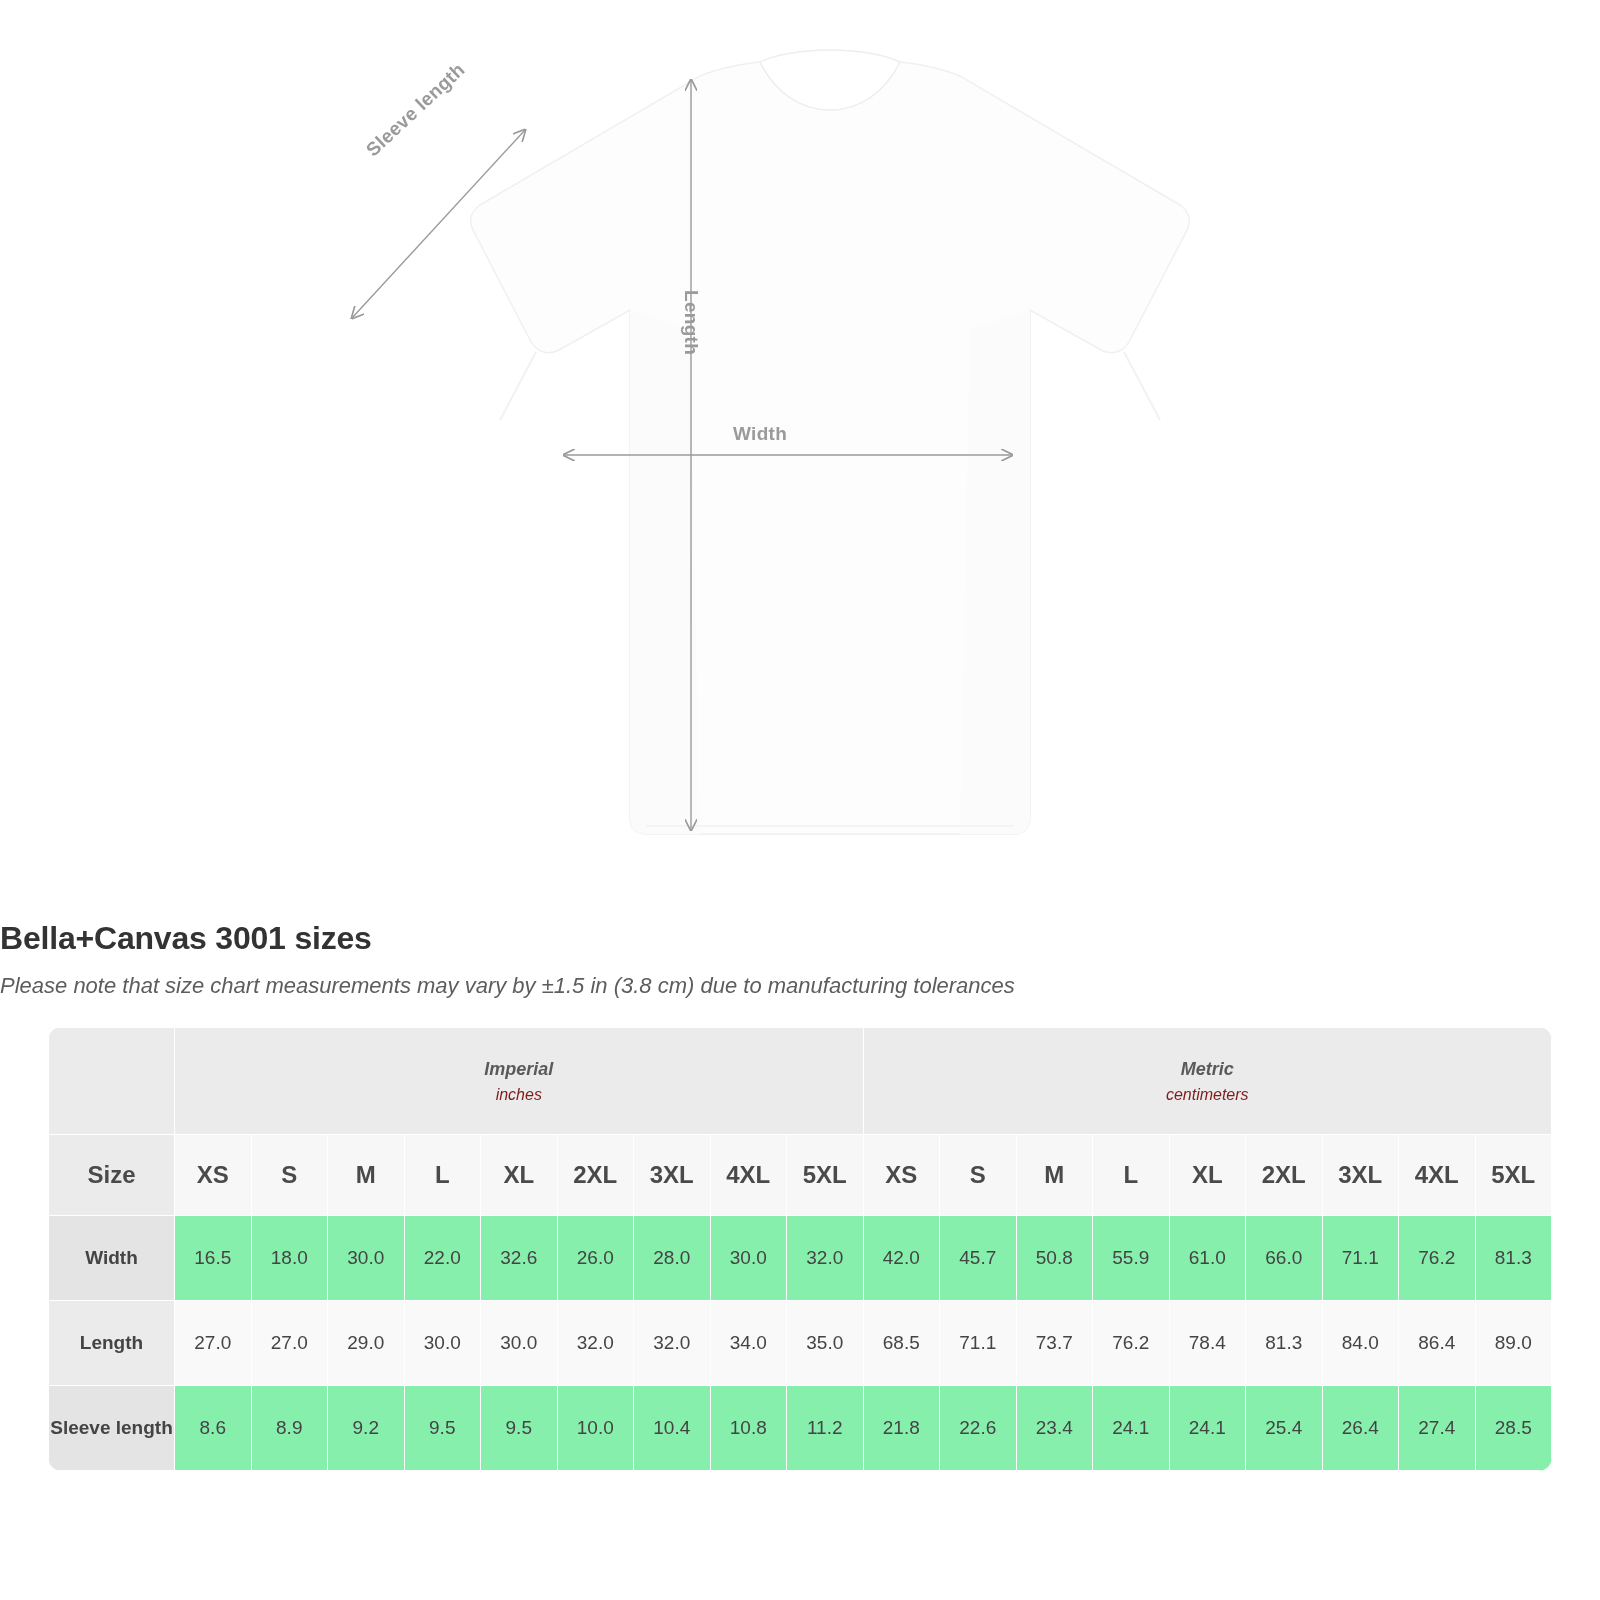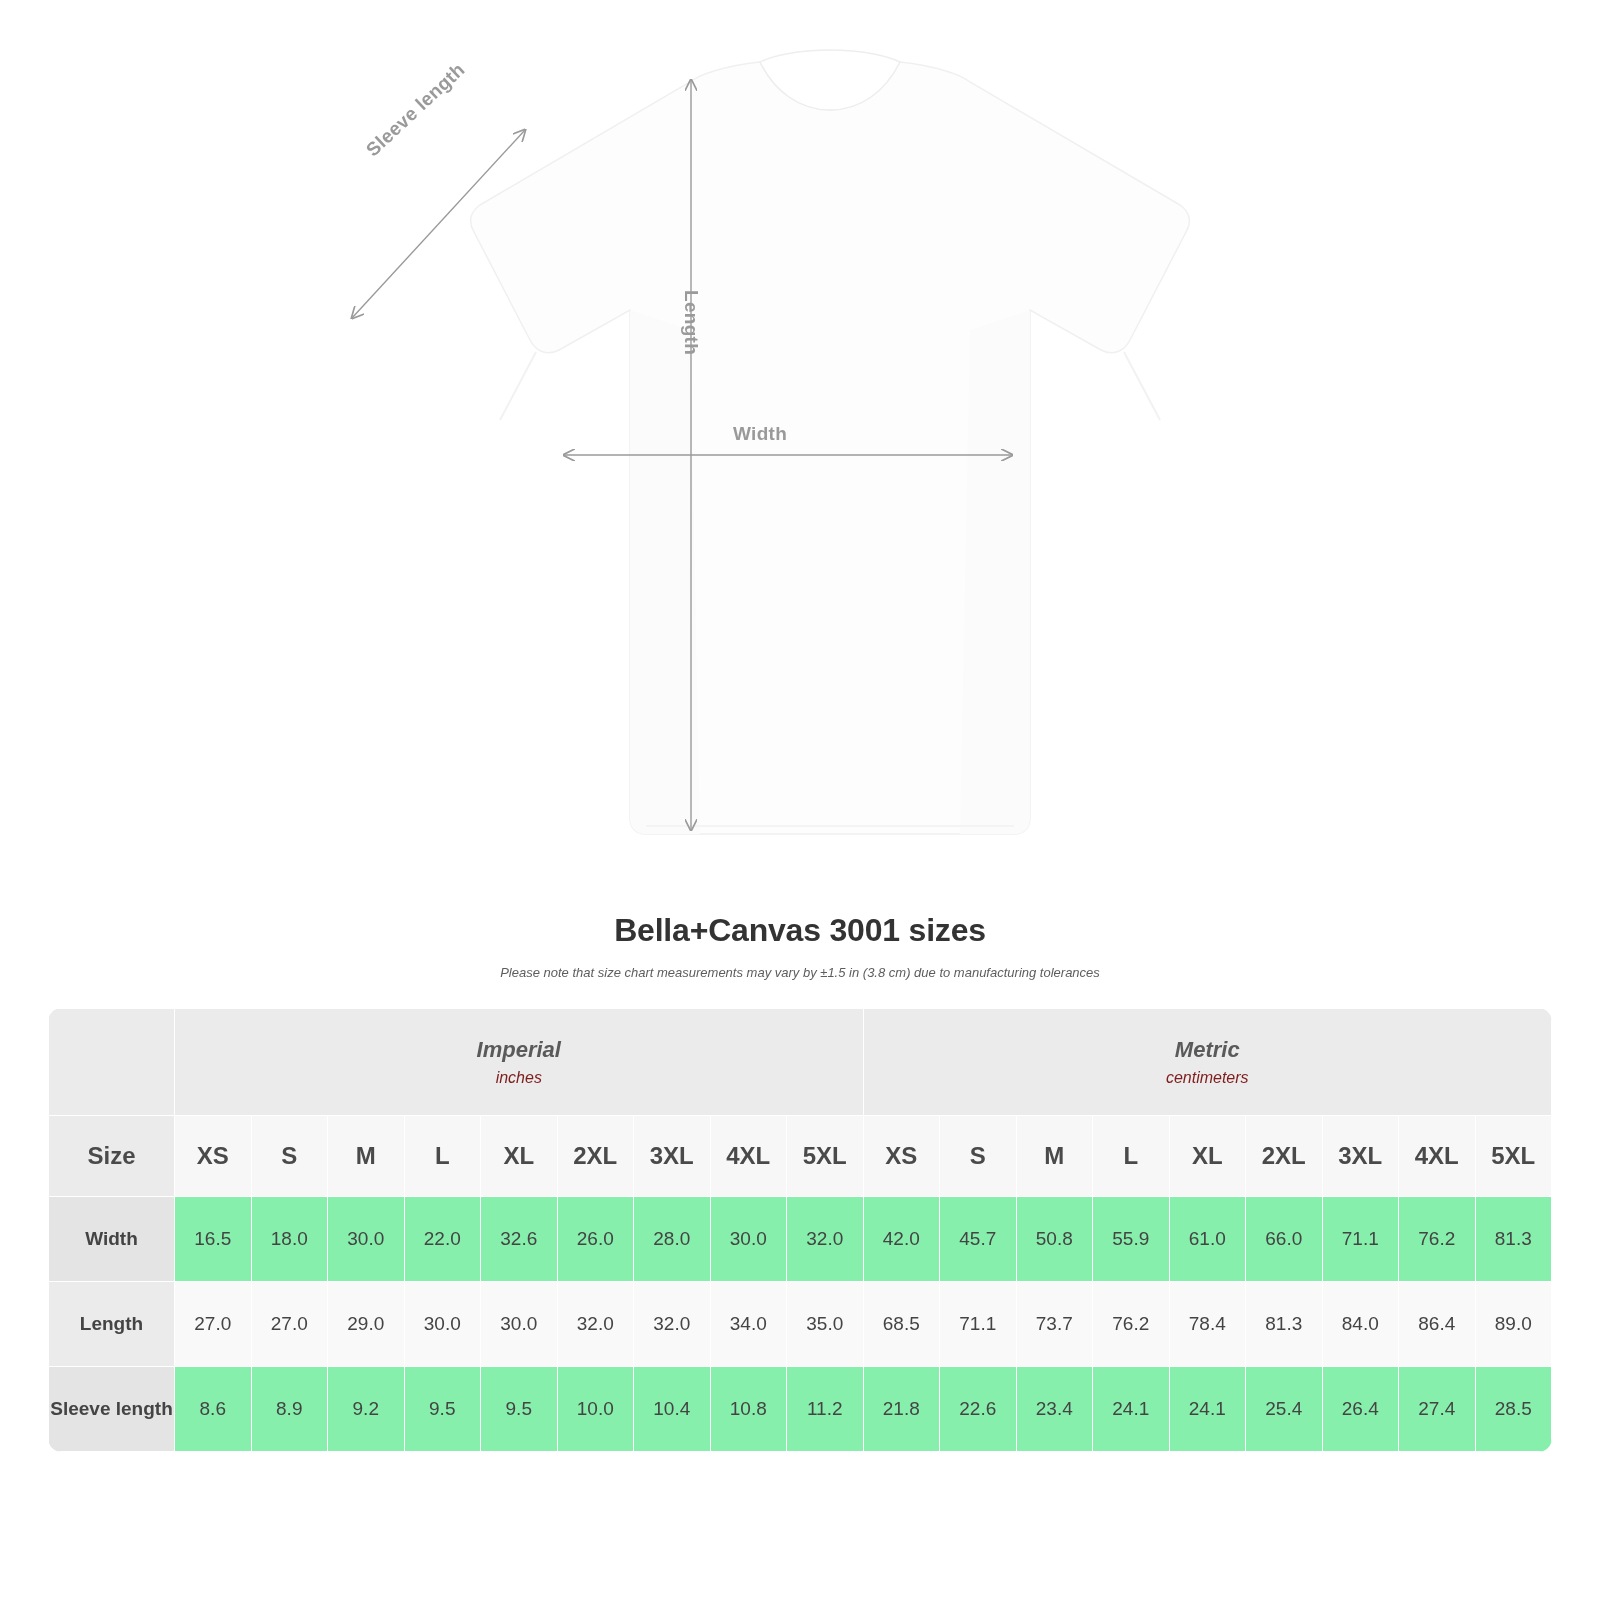--- a/index.html
+++ b/index.html
@@ -46,32 +46,32 @@
     transform: rotate(90deg);
     transform-origin: left top;
   }
   .label-width {
     left: 733px;
     top: 423px;
   }
 
   
   .title-block {
-    text-align: center;
-    margin-top: 12px;
+    text-align: left;
+    margin-top: 20px;
   }
   .chart-title {
     font-size: 32px;
     font-weight: bold;
     color: #333333;
     letter-spacing: -0.2px;
   }
   .chart-note {
     margin-top: 16px;
-    font-size: 13px;
+    font-size: 22px;
     font-style: italic;
     color: #5d5d5d;
   }
 
   
   .table-wrap {
     margin: 28px 48px 0 48px;
     border-radius: 14px;
     overflow: hidden;
   }
@@ -84,21 +84,21 @@
     text-align: center;
     vertical-align: middle;
     border: 1px solid #ffffff;
   }
   .unit-header td {
     background: #ebebeb;
     height: 104px;
     border: none;
   }
   .unit-main {
-    font-size: 22px;
+    font-size: 18px;
     font-weight: bold;
     font-style: italic;
     color: #5a5a5a;
   }
   .unit-sub {
     font-size: 16px;
     font-style: italic;
     color: #7f1d1d;
     margin-top: 6px;
   }

